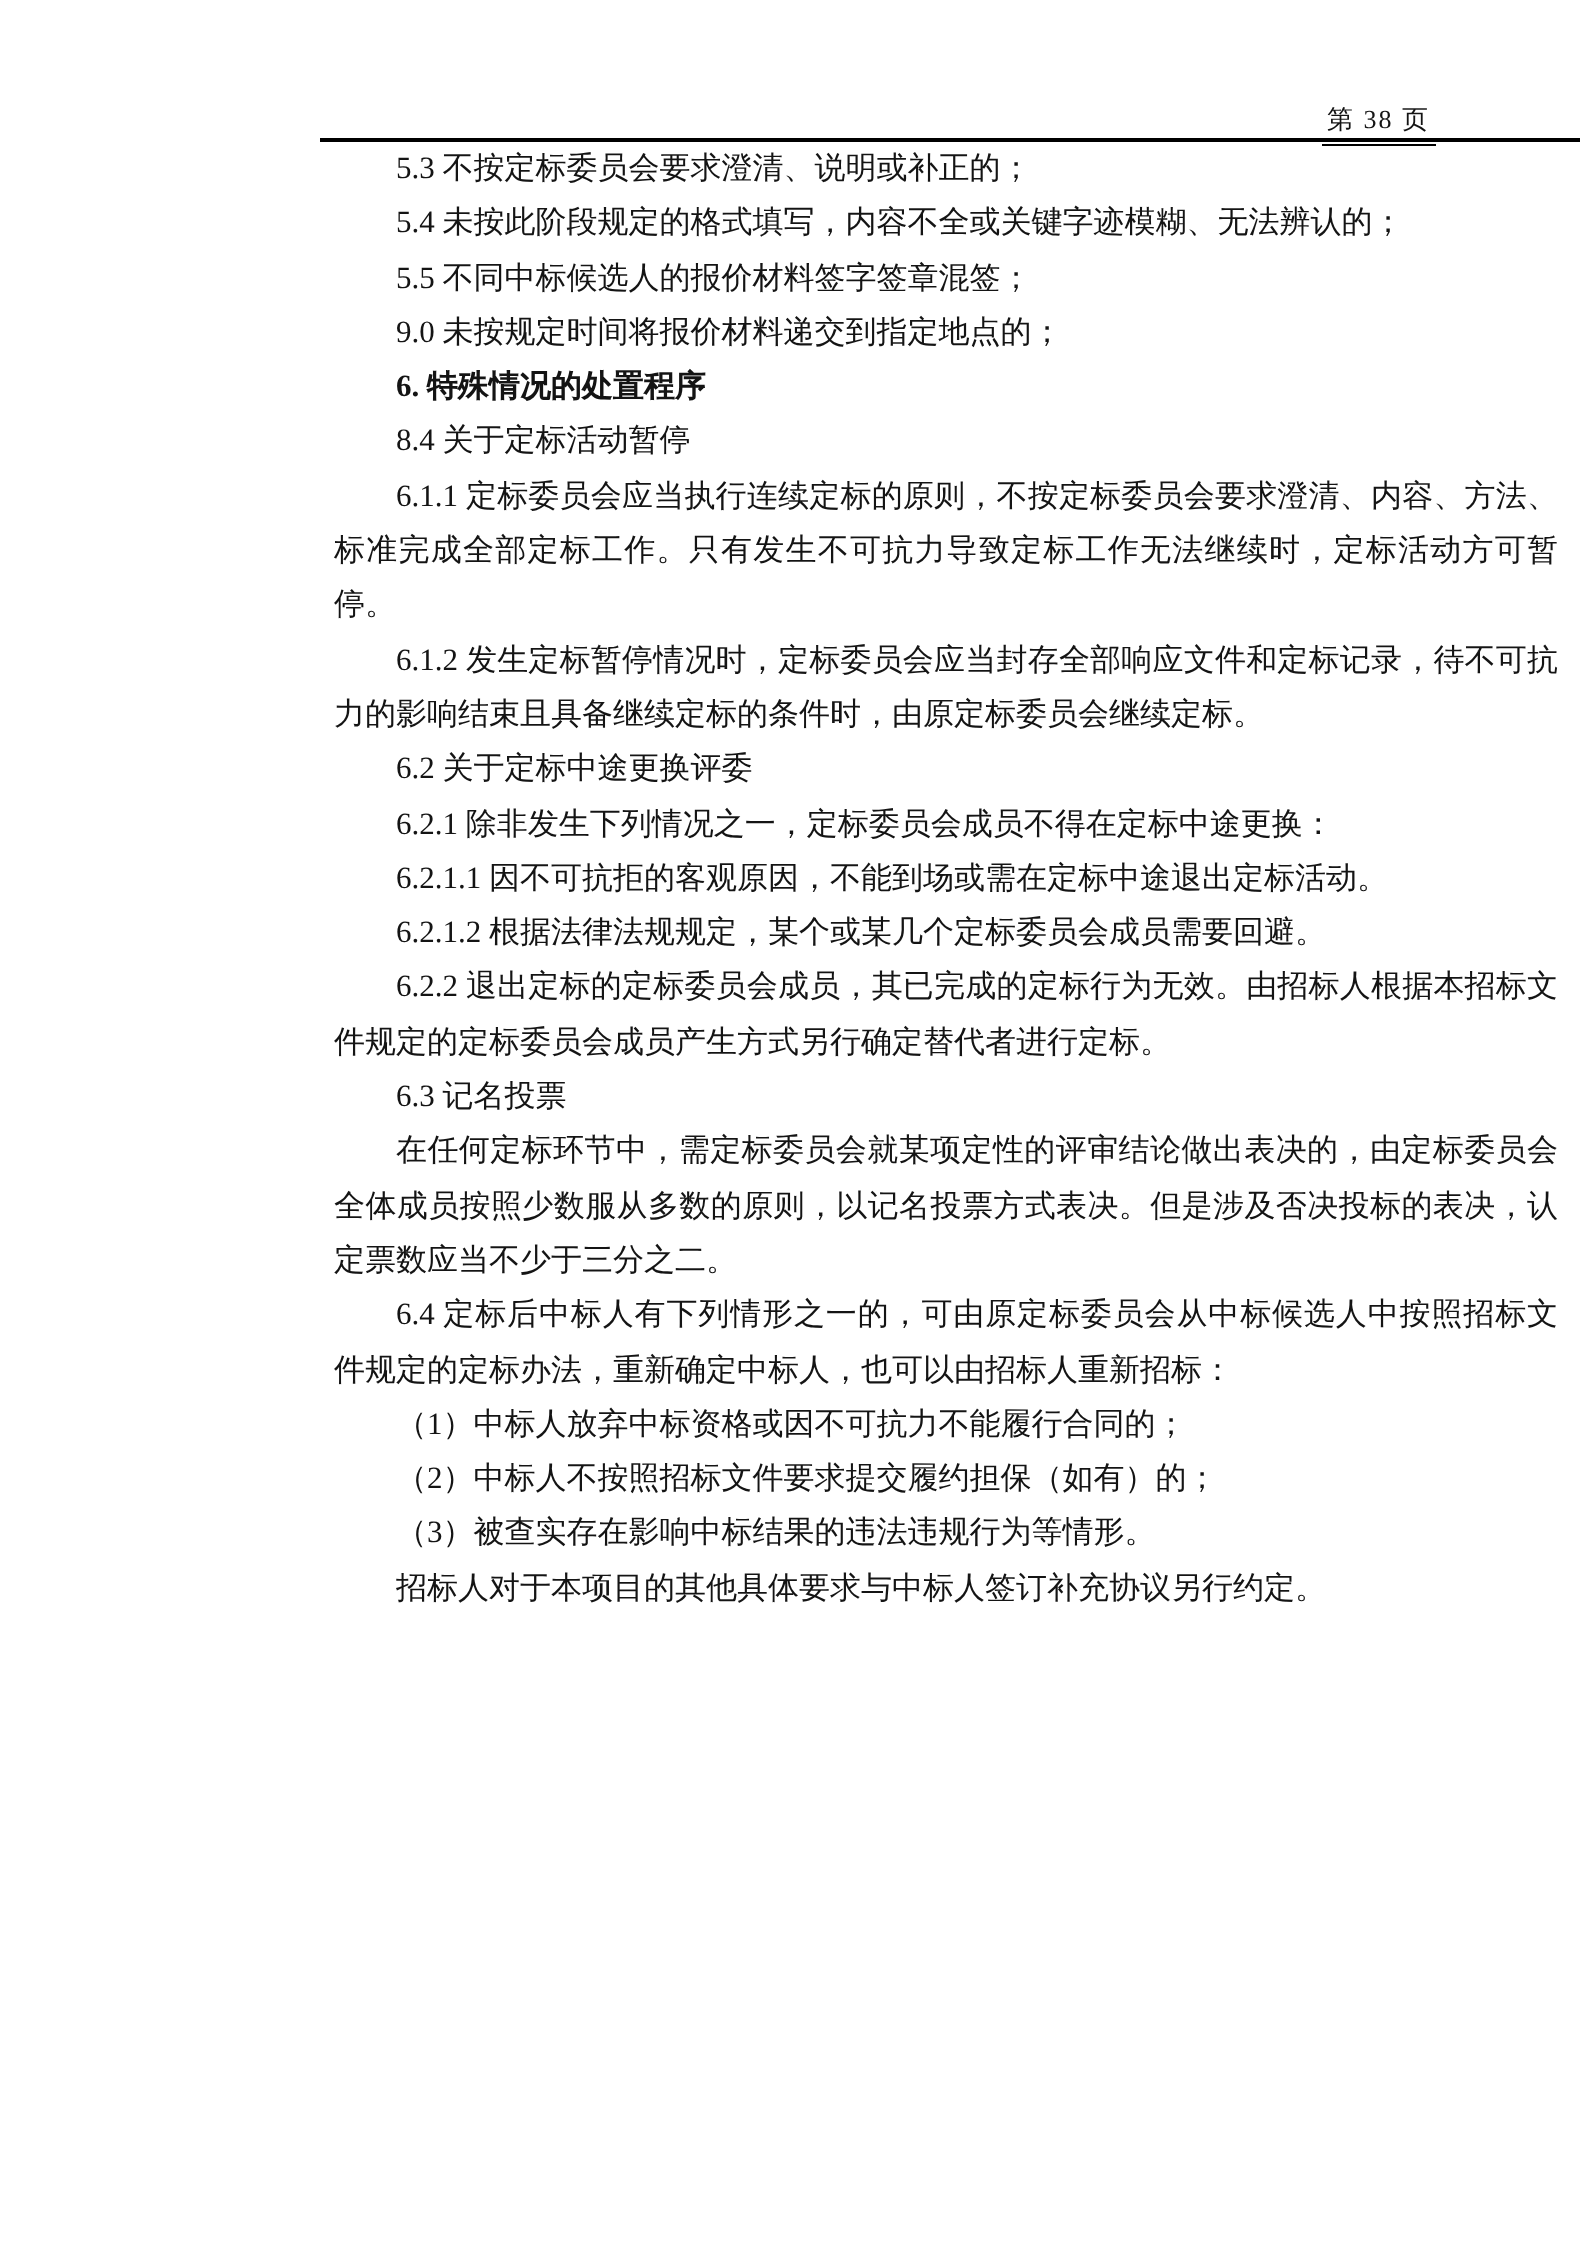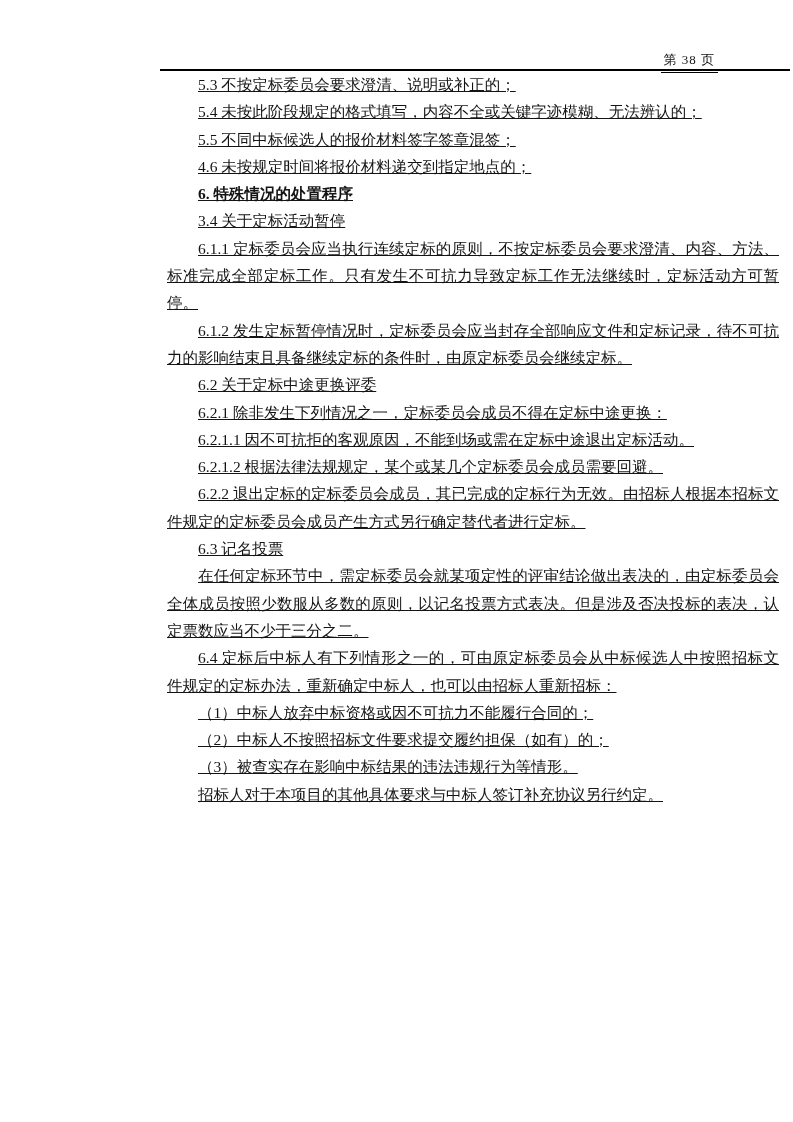--- a/index.html
+++ b/index.html
@@ -47,42 +47,41 @@
     font-size: 15.5px;
     line-height: 27.3px;
     text-align: justify;
     text-justify: inter-ideograph;
   }
   .content p {
     margin: 0;
     padding: 0;
     text-indent: 2em;
     word-break: break-all;
-    text-decoration: underline;
   }
   .content p.heading {
     font-weight: bold;
   }
 </style>
 </head>
 <body>
 
 <div class="page">
 
   <span class="page-number">第 38 页</span>
 
   <div class="header-rule"></div>
 
   <div class="content">
     <p>5.3 不按定标委员会要求澄清、说明或补正的；</p>
     <p>5.4 未按此阶段规定的格式填写，内容不全或关键字迹模糊、无法辨认的；</p>
     <p>5.5 不同中标候选人的报价材料签字签章混签；</p>
-    <p>4.6 未按规定时间将报价材料递交到指定地点的；</p>
+    <p>9.0 未按规定时间将报价材料递交到指定地点的；</p>
     <p class="heading">6. 特殊情况的处置程序</p>
-    <p>3.4 关于定标活动暂停</p>
+    <p>8.4 关于定标活动暂停</p>
     <p>6.1.1 定标委员会应当执行连续定标的原则，不按定标委员会要求澄清、内容、方法、标准完成全部定标工作。只有发生不可抗力导致定标工作无法继续时，定标活动方可暂停。</p>
     <p>6.1.2 发生定标暂停情况时，定标委员会应当封存全部响应文件和定标记录，待不可抗力的影响结束且具备继续定标的条件时，由原定标委员会继续定标。</p>
     <p>6.2 关于定标中途更换评委</p>
     <p>6.2.1 除非发生下列情况之一，定标委员会成员不得在定标中途更换：</p>
     <p>6.2.1.1 因不可抗拒的客观原因，不能到场或需在定标中途退出定标活动。</p>
     <p>6.2.1.2 根据法律法规规定，某个或某几个定标委员会成员需要回避。</p>
     <p>6.2.2 退出定标的定标委员会成员，其已完成的定标行为无效。由招标人根据本招标文件规定的定标委员会成员产生方式另行确定替代者进行定标。</p>
     <p>6.3 记名投票</p>
     <p>在任何定标环节中，需定标委员会就某项定性的评审结论做出表决的，由定标委员会全体成员按照少数服从多数的原则，以记名投票方式表决。但是涉及否决投标的表决，认定票数应当不少于三分之二。</p>
     <p>6.4 定标后中标人有下列情形之一的，可由原定标委员会从中标候选人中按照招标文件规定的定标办法，重新确定中标人，也可以由招标人重新招标：</p>

